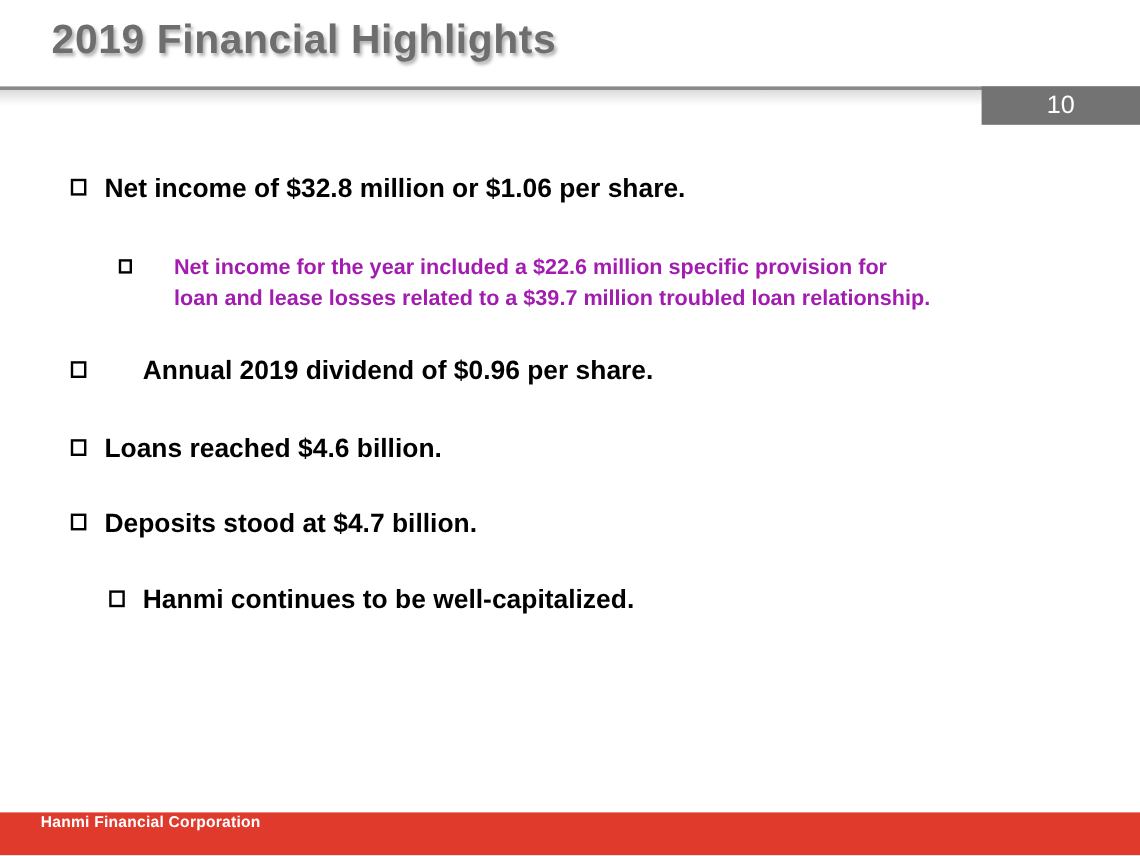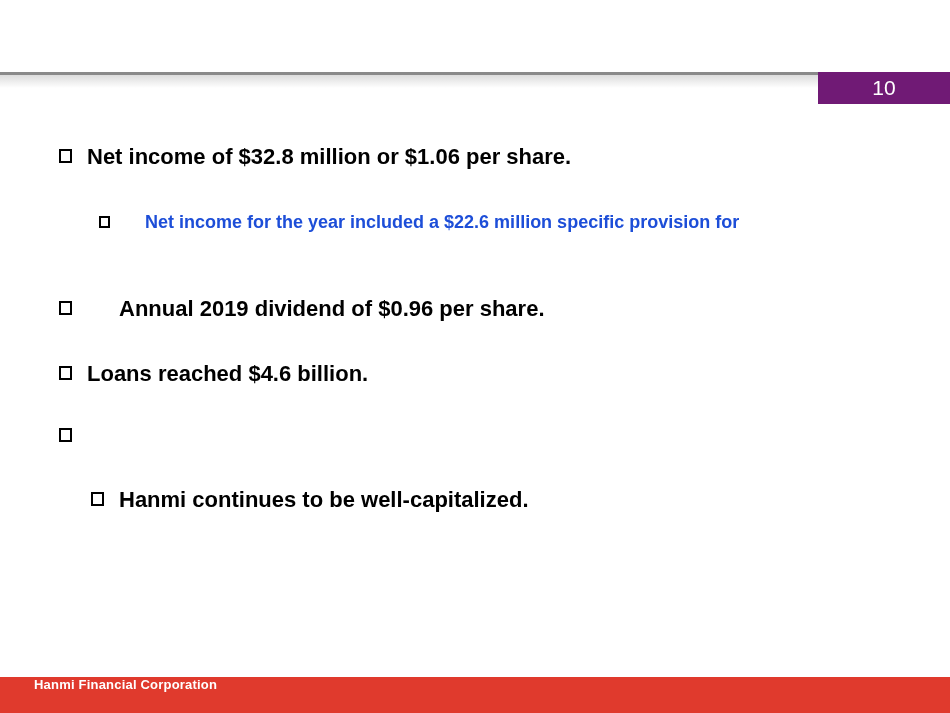--- a/index.html
+++ b/index.html
@@ -38,21 +38,21 @@
     left: 0; top: 75px;
     width: 950px; height: 13px;
     background: linear-gradient(#dcdcdc, #ffffff);
   }
 
   
   .page-badge {
     position: absolute;
     left: 818px; top: 72px;
     width: 132px; height: 32px;
-    background: #701a75;
+    background: #737373;
     color: #ffffff;
     font-size: 21px;
     display: flex;
     align-items: center;
     justify-content: center;
   }
 
   
   .bullet {
     position: absolute;
@@ -80,21 +80,21 @@
   .b3 { top: 361px; }
   .b4 { top: 423px; }
   .b5 { top: 487px; padding-left: 32px; }
 
   
   .subbullet {
     position: absolute;
     left: 99px; top: 209px;
     display: flex;
     align-items: flex-start;
-    color: #1d4ed8;
+    color: #a21caf;
   }
   .subbullet .sq {
     flex: 0 0 auto;
     width: 7px; height: 8px;
     border: 2px solid #000000;
     background: #ffffff;
     margin-top: 7px;
   }
   .subbullet .stxt {
     margin-left: 35px;
@@ -118,52 +118,55 @@
     font-size: 13px;
     font-weight: bold;
     letter-spacing: 0.2px;
   }
 </style>
 </head>
 <body>
 
 <div class="slide">
 
+  <h1 class="title">2019 Financial Highlights</h1>
 
   <div class="divider"></div>
   <div class="divider-shadow"></div>
 
   <div class="page-badge">
     <span>10</span>
   </div>
 
   <div class="bullet b1">
     <span class="sq"></span>
     <span class="btxt">Net income of $32.8 million or $1.06 per share.</span>
   </div>
 
   <div class="subbullet">
     <span class="sq"></span>
     <span class="stxt">
       <span>Net income for the year included a $22.6 million specific provision for</span><br>
+      <span>loan and lease losses related to a $39.7 million troubled loan relationship.</span>
     </span>
   </div>
 
   <div class="bullet b2">
     <span class="sq"></span>
     <span class="btxt">Annual 2019 dividend of $0.96 per share.</span>
   </div>
 
   <div class="bullet b3">
     <span class="sq"></span>
     <span class="btxt">Loans reached $4.6 billion.</span>
   </div>
 
   <div class="bullet b4">
     <span class="sq"></span>
+    <span class="btxt">Deposits stood at $4.7 billion.</span>
   </div>
 
   <div class="bullet b5">
     <span class="sq"></span>
     <span class="btxt">Hanmi continues to be well-capitalized.</span>
   </div>
 
   <footer class="footer-bar">
     <span class="company">Hanmi Financial Corporation</span>
   </footer>

